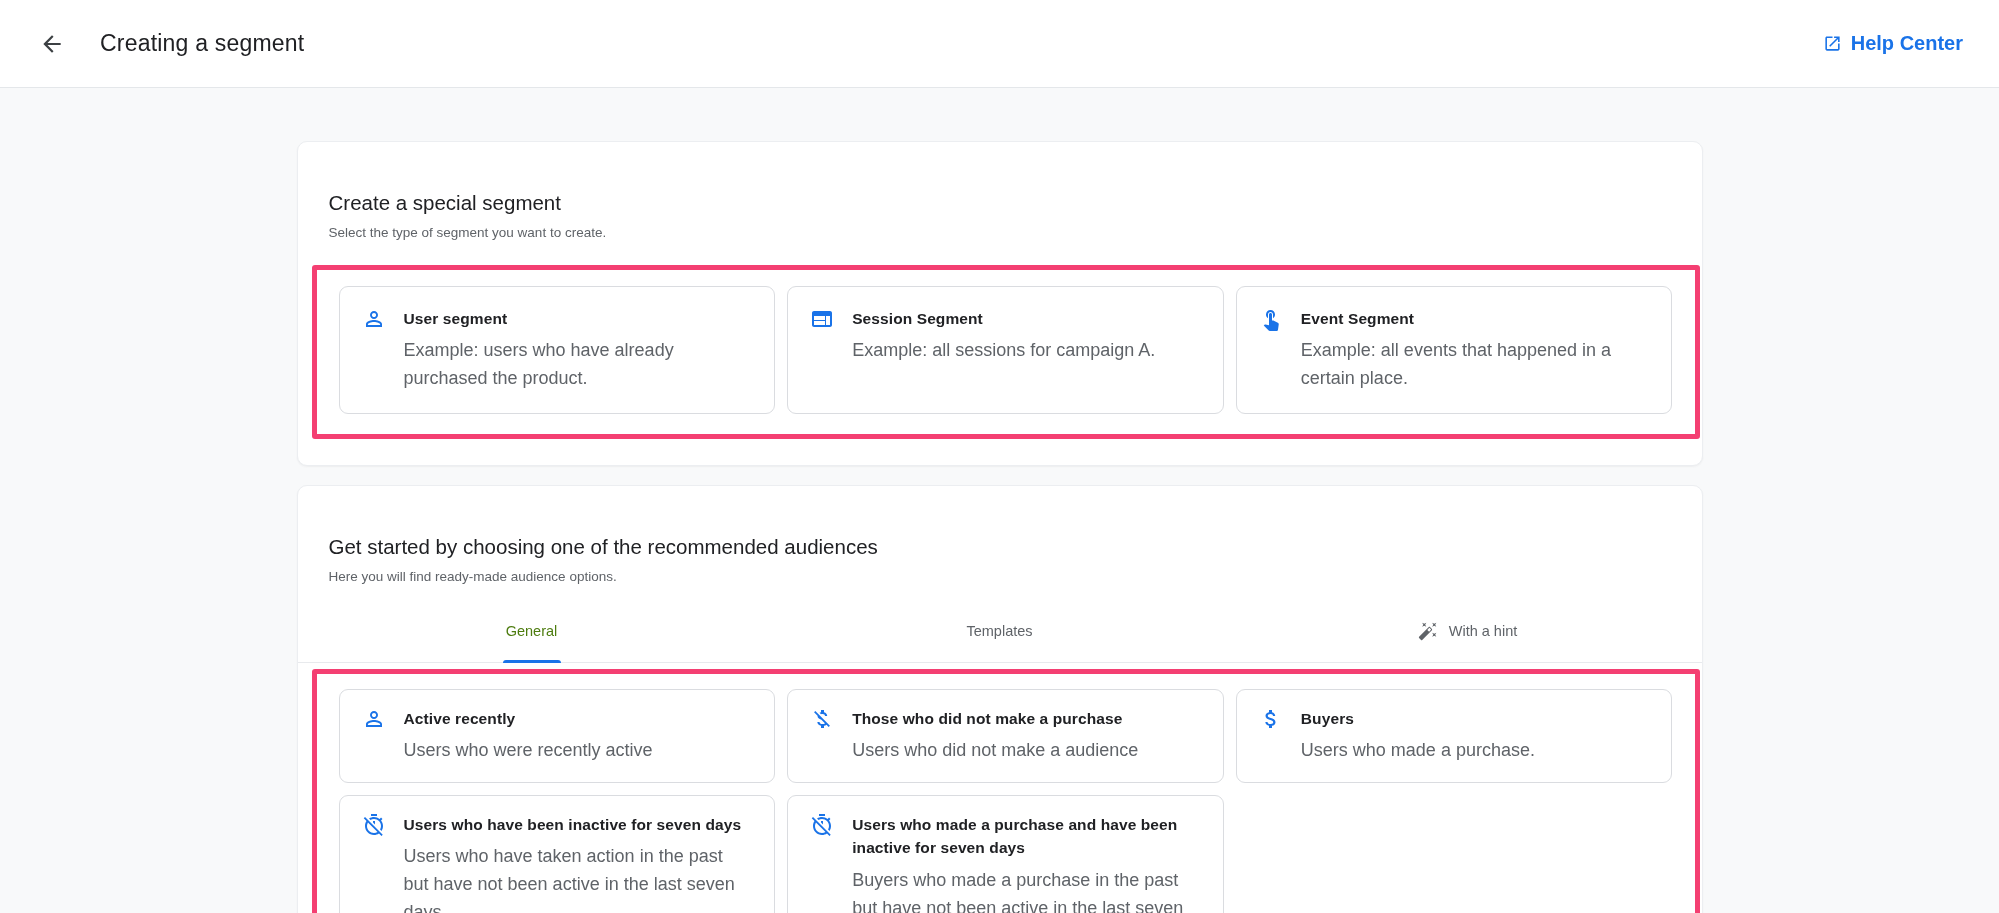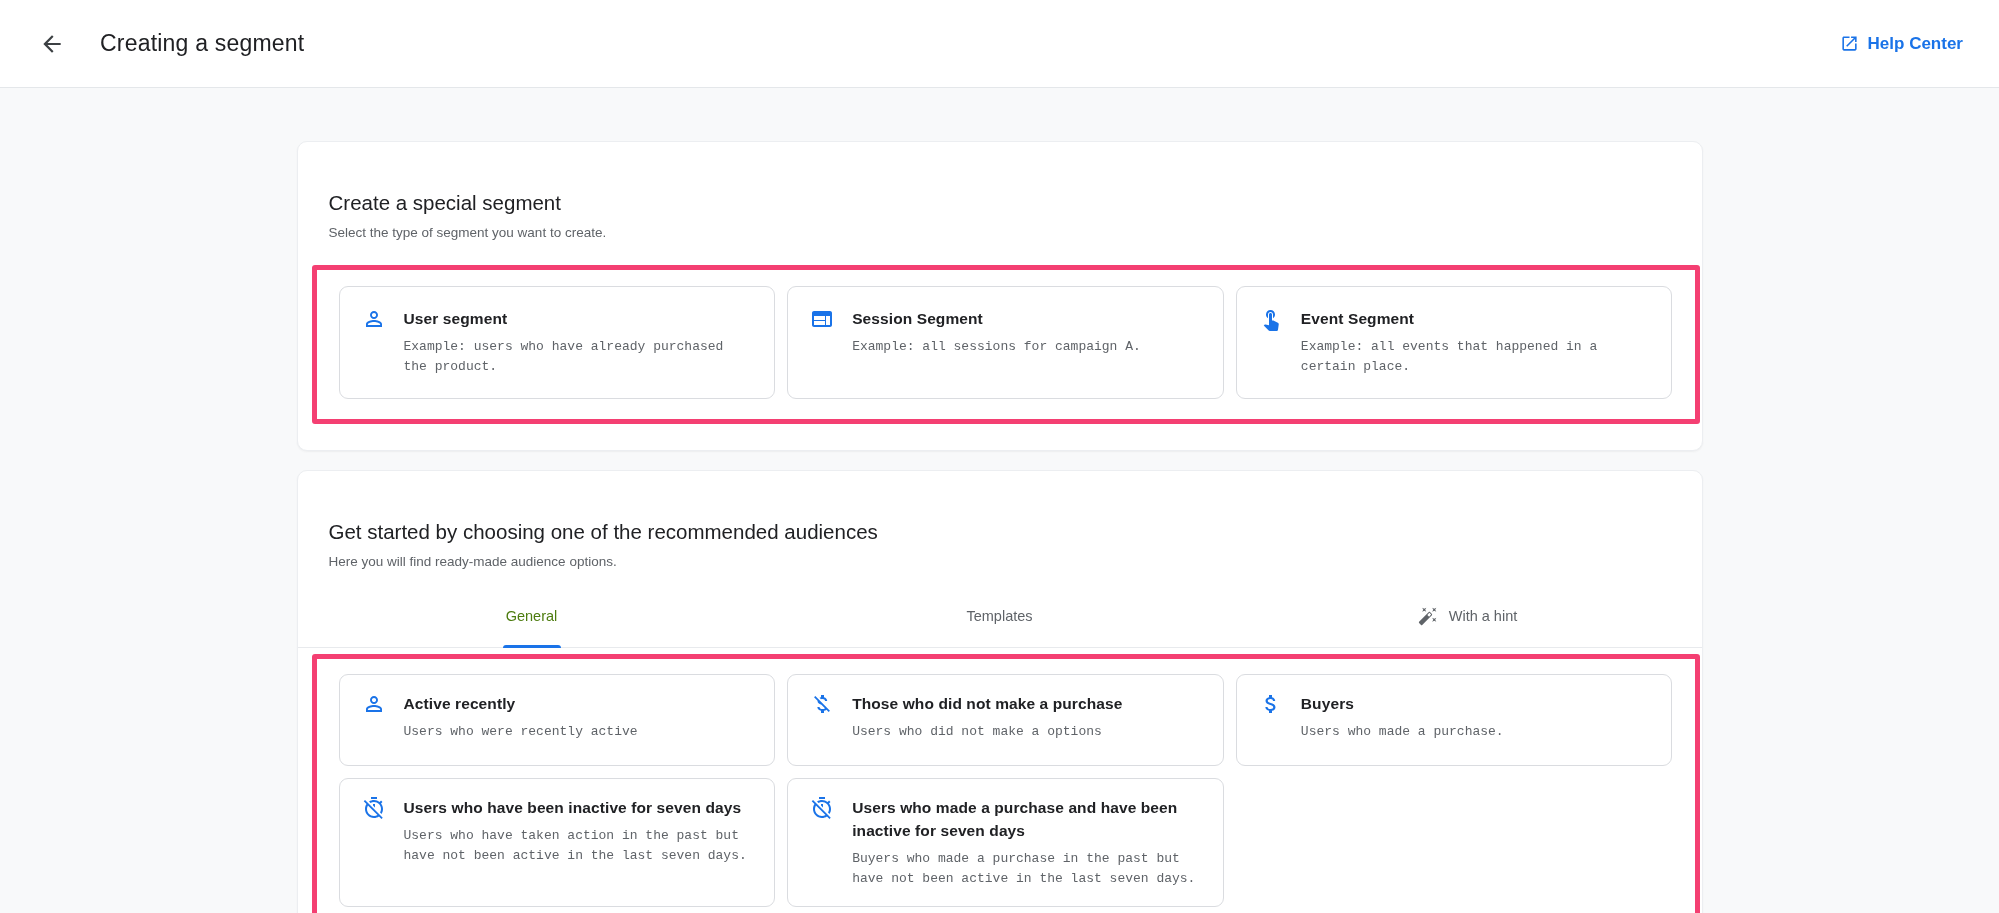--- a/index.html
+++ b/index.html
@@ -28,21 +28,21 @@
   .back-btn svg { width: 26px; height: 26px; fill: #3c4043; }
   .header-title {
     font-size: 23px;
     color: #202124;
     margin-left: 28px;
     letter-spacing: .2px;
   }
   .header-spacer { flex: 1; }
   .help-link {
     display: flex; align-items: center; gap: 9px;
-    color: #1a73e8; font-size: 17px; font-weight: 700;
+    color: #1a73e8; font-size: 20px; font-weight: 700;
     text-decoration: none; cursor: pointer;
   }
   .help-link svg { width: 19px; height: 19px; fill: #1a73e8; }
 
   
   .panel {
     width: 1406px;
     margin: 0 auto;
     background: #ffffff;
     border: 1px solid #eceef1;
@@ -86,22 +86,22 @@
     cursor: pointer;
   }
   .card-grid-2 .card { min-height: 92px; padding: 17px 22px; }
   .card-icon { flex: 0 0 24px; }
   .card-icon svg { width: 24px; height: 24px; fill: #1a73e8; }
   .card-title {
     font-size: 15.5px; font-weight: 700; color: #202124;
     line-height: 1.5; letter-spacing: .1px;
   }
   .card-desc {
-    font-size: 13px; color: #5f6368;
-    margin-top: 7px; line-height: 1.55; font-family: Liberation Mono, monospace;
+    font-size: 18px; color: #5f6368;
+    margin-top: 7px; line-height: 1.55;
   }
 
   
   .tabs {
     display: flex;
     margin: 18px -31px 0;
     border-bottom: 1px solid #e8eaed;
   }
   .tab {
     flex: 1;
@@ -234,21 +234,21 @@
       </div>
 
       <div class="card">
         <span class="card-icon">
           <svg viewBox="0 0 24 24">
               <path d="M12.5 6.9c1.78 0 2.44.85 2.5 2.1h2.21c-.07-1.72-1.12-3.3-3.21-3.81V3h-3v2.16c-.53.12-1.03.3-1.48.54l1.47 1.47c.41-.17.91-.27 1.51-.27zM5.33 4.06L4.06 5.33 7.5 8.77c0 2.08 1.56 3.21 3.91 3.91l3.51 3.51c-.34.48-1.05.91-2.42.91-2.06 0-2.87-.92-2.98-2.1h-2.2c.12 2.19 1.76 3.42 3.68 3.83V21h3v-2.15c.96-.18 1.82-.55 2.45-1.12l2.22 2.22 1.27-1.27L5.33 4.06z"></path>
             </svg>
         </span>
         <div>
           <div class="card-title">Those who did not make a purchase</div>
-          <div class="card-desc">Users who did not make a options</div>
+          <div class="card-desc">Users who did not make a audience</div>
         </div>
       </div>
 
       <div class="card">
         <span class="card-icon">
           <svg viewBox="0 0 24 24">
               <path d="M11.8 10.9c-2.27-.59-3-1.2-3-2.15 0-1.09 1.01-1.85 2.7-1.85 1.78 0 2.44.85 2.5 2.1h2.21c-.07-1.72-1.12-3.3-3.21-3.81V3h-3v2.16c-1.94.42-3.5 1.68-3.5 3.61 0 2.31 1.91 3.46 4.7 4.13 2.5.6 3 1.48 3 2.41 0 .69-.49 1.79-2.7 1.79-2.06 0-2.87-.92-2.98-2.1h-2.2c.12 2.19 1.76 3.42 3.68 3.83V21h3v-2.15c1.95-.37 3.5-1.5 3.5-3.55 0-2.84-2.43-3.81-4.7-4.4z"></path>
             </svg>
         </span>
         <div>

